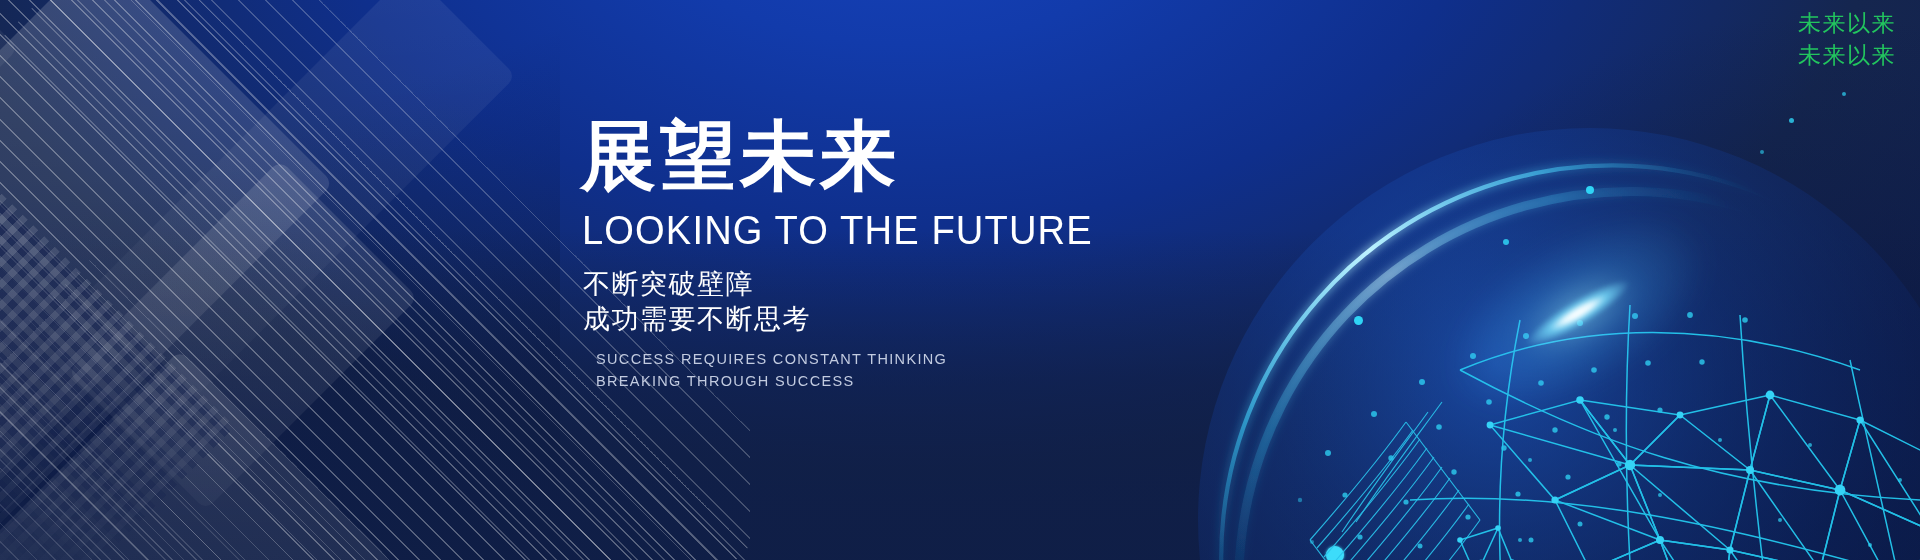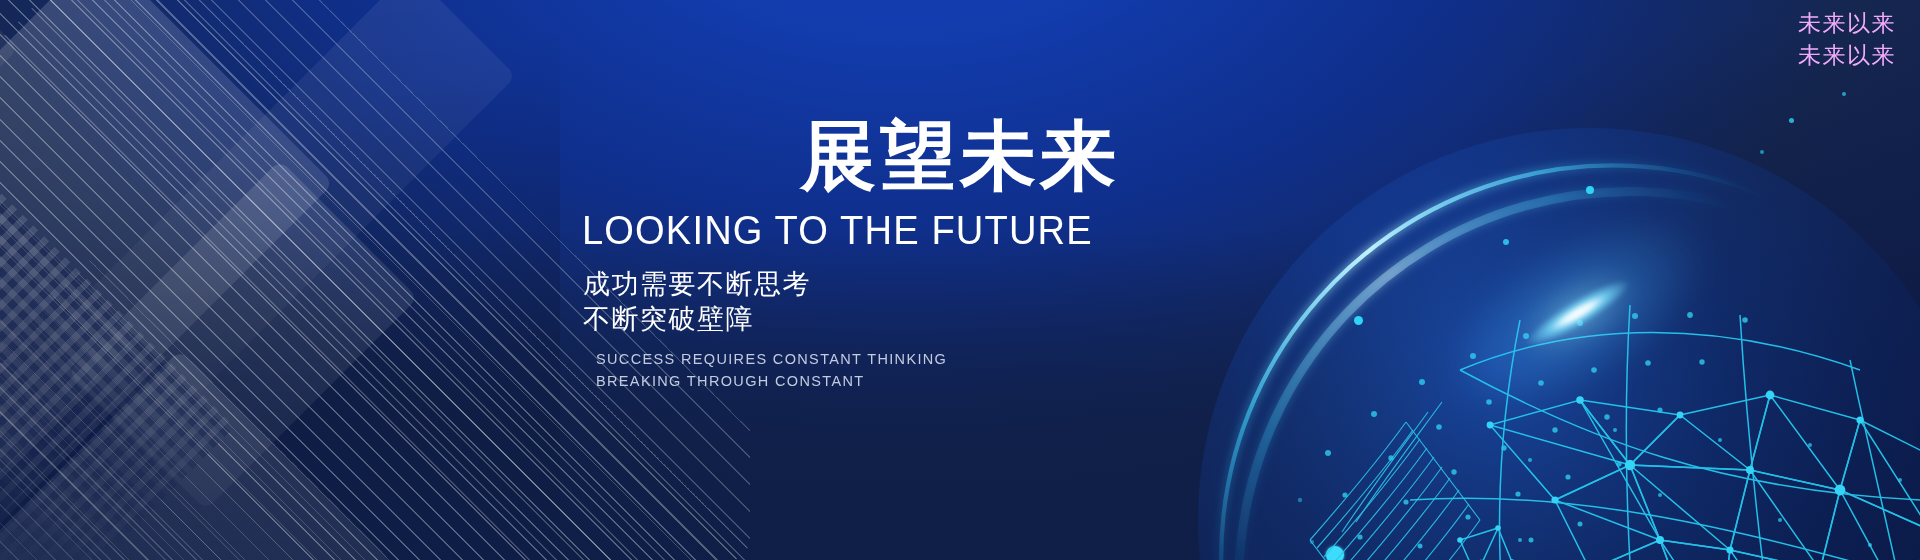--- a/index.html
+++ b/index.html
@@ -109,39 +109,39 @@
     transform:translate(-50%,-50%) rotate(-31deg);
     border-radius:50%;
     background:radial-gradient(closest-side,rgba(140,230,255,.55) 0%,rgba(70,180,255,.22) 45%,rgba(40,140,255,0) 100%);
     filter:blur(10px);
   }
 
   
   .copy{position:absolute;left:580px;top:118px;width:760px;}
   .title-cn{
     font-size:76px;line-height:1.0;font-weight:700;color:#ffffff;
-    letter-spacing:4px;margin:0;white-space:nowrap;text-align:center;
+    letter-spacing:4px;margin:0;white-space:nowrap;
   }
   .title-en{
     font-size:41px;line-height:1.0;font-weight:400;color:#ffffff;
     letter-spacing:1.2px;margin:16px 0 0 2px;white-space:nowrap;
     transform:scaleX(.93);transform-origin:left center;
   }
   .sub-cn{
     font-size:27px;line-height:1.30;font-weight:500;color:#ffffff;
     letter-spacing:1.5px;margin:16px 0 0 3px;
   }
   .sub-en{
     font-size:14.5px;line-height:1.52;font-weight:400;color:#c2cbe0;
     letter-spacing:1.35px;margin:11px 0 0 16px;
   }
 
   .corner{
     position:absolute;right:24px;top:8px;text-align:left;
-    font-size:23px;line-height:1.38;font-weight:500;color:#f0abfc;
+    font-size:23px;line-height:1.38;font-weight:500;color:#22c55e;
     letter-spacing:1.5px;
   }
 
   .dot{position:absolute;border-radius:50%;background:#2fd4f5;}
 </style>
 </head>
 <body>
 
 <div id="banner">
 
@@ -466,26 +466,26 @@
   <div class="dot" style="left:1586px;top:186px;width:8px;height:8px;"></div>
   <div class="dot" style="left:1503px;top:239px;width:6px;height:6px;opacity:.85;"></div>
   <div class="dot" style="left:1789px;top:118px;width:5px;height:5px;opacity:.8;"></div>
   <div class="dot" style="left:1842px;top:92px;width:4px;height:4px;opacity:.7;"></div>
   <div class="dot" style="left:1760px;top:150px;width:4px;height:4px;opacity:.6;"></div>
 
   <div class="copy">
     <div class="title-cn">展望未来</div>
     <div class="title-en">LOOKING TO THE FUTURE</div>
     <div class="sub-cn">
+      <div>不断突破壁障</div>
       <div>成功需要不断思考</div>
-      <div>不断突破壁障</div>
     </div>
     <div class="sub-en">
       <div>SUCCESS REQUIRES CONSTANT THINKING</div>
-      <div>BREAKING THROUGH CONSTANT</div>
+      <div>BREAKING THROUGH SUCCESS</div>
     </div>
   </div>
 
   <div class="corner">
     <div>未来以来</div>
     <div>未来以来</div>
   </div>
 
 </div>
 

